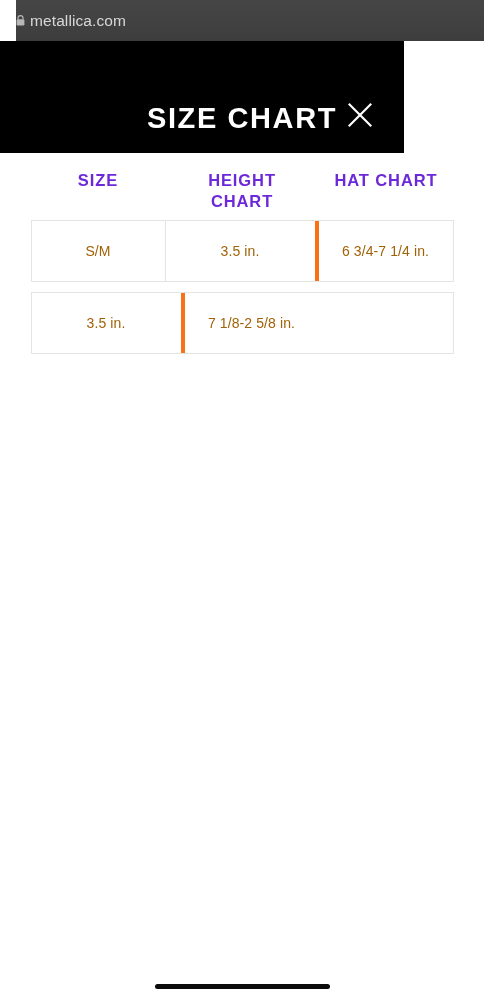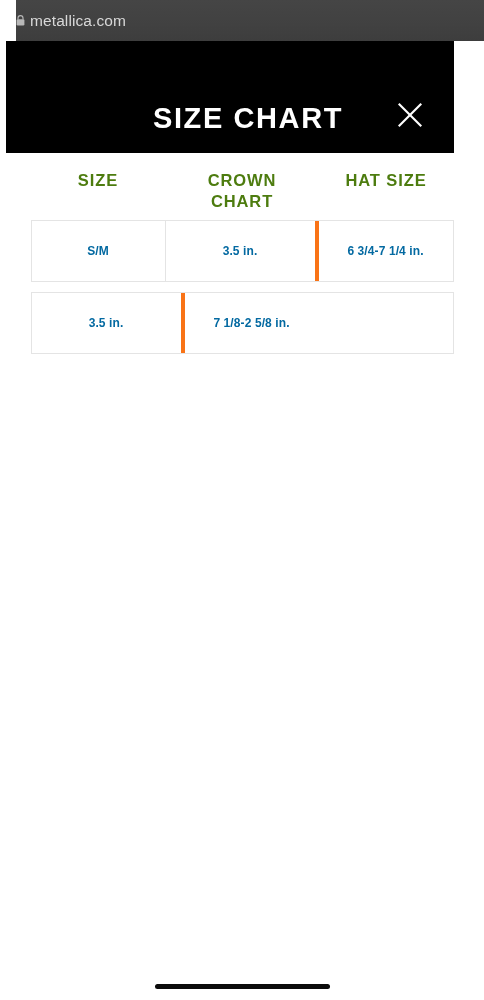--- a/index.html
+++ b/index.html
@@ -53,25 +53,24 @@
     font-size: 15.5px;
     letter-spacing: 0.1px;
     line-height: 1;
     font-family: "Liberation Sans", sans-serif;
   }
 
   
   .modal-header {
     position: absolute;
     top: 41px; left: 0;
-    width: 448px;
+    width: 404px;
     height: 112px;
     background: #000000;
     z-index: 4;
-    margin-left: 6px;
   }
 
   .close-btn {
     position: absolute;
     top: 52px;
     right: 22px;
     width: 44px;
     height: 44px;
     display: flex;
     align-items: center;
@@ -108,21 +107,21 @@
     display: flex;
     width: 423px;
     margin: 0 auto;
     padding-top: 17px;
     padding-bottom: 9px;
   }
 
   .col-head {
     flex: 0 0 auto;
     text-align: center;
-    color: #4d7c0f;
+    color: #6d28d9;
     font-size: 16.5px;
     font-weight: 700;
     letter-spacing: 0.9px;
     line-height: 1.25;
     font-family: "Liberation Sans", sans-serif;
   }
 
   .col-head.c1 { width: 135px; }
   .col-head.c2 { width: 153px; }
   .col-head.c3 { width: 135px; }
@@ -137,23 +136,23 @@
     border: 1px solid #e4e4e4;
     background: #ffffff;
     height: 62px;
     margin-bottom: 10px;
   }
 
   .tcell {
     display: flex;
     align-items: center;
     justify-content: center;
-    font-size: 12px;
-    color: #0369a1;
-    font-weight: 700;
+    font-size: 14px;
+    color: #a16207;
+    font-weight: 400;
     letter-spacing: 0.1px;
     font-family: "Liberation Sans", sans-serif;
     height: 100%;
   }
 
   .tcell.c1 { width: 134px; border-right: 1px solid #e4e4e4; }
   .tcell.c2 { width: 153px; border-right: 4px solid #f97316; }
   .tcell.c3 { width: 134px; }
 
   
@@ -196,25 +195,25 @@
     <div class="modal-title">SIZE CHART</div>
   </div>
 
   <div class="table-zone">
 
     <div class="col-headers">
       <div class="col-head c1">
         <div>SIZE</div>
       </div>
       <div class="col-head c2">
-        <div>CROWN</div>
+        <div>HEIGHT</div>
         <div>CHART</div>
       </div>
       <div class="col-head c3">
-        <div>HAT SIZE</div>
+        <div>HAT CHART</div>
       </div>
     </div>
 
     <div class="table-rows">
 
       <div class="trow">
         <div class="tcell c1">S/M</div>
         <div class="tcell c2">3.5 in.</div>
         <div class="tcell c3">6 3/4-7 1/4 in.</div>
       </div>

